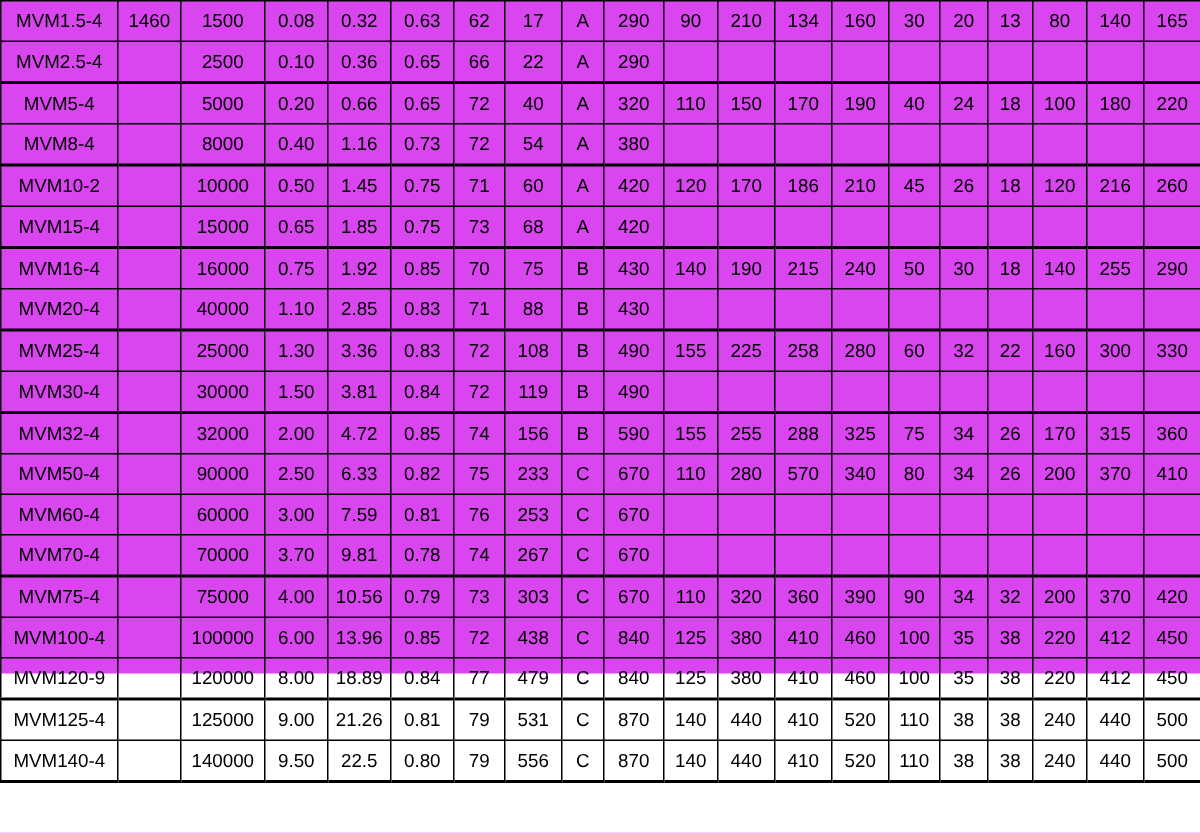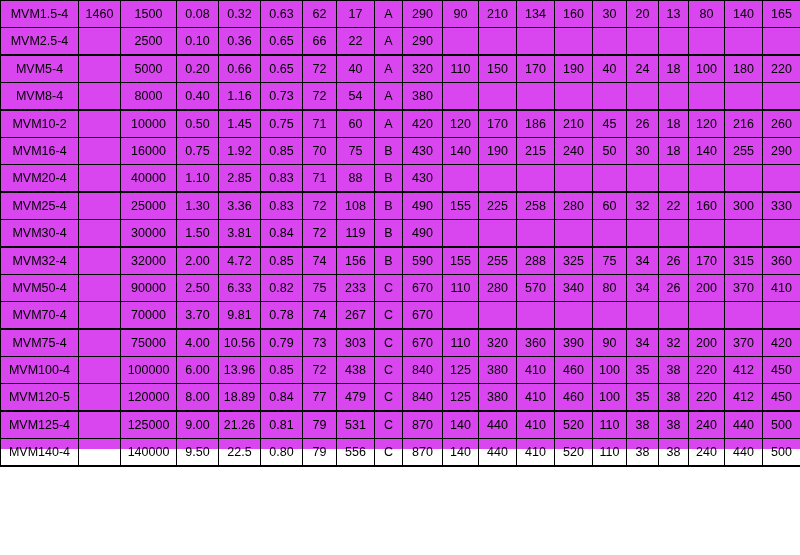--- a/index.html
+++ b/index.html
@@ -197,20 +197,42 @@
           <td>170</td>
           <td>186</td>
           <td>210</td>
           <td>45</td>
           <td>26</td>
           <td>18</td>
           <td>120</td>
           <td>216</td>
           <td>260</td>
         </tr>
+        <tr class="group-end">
+          <td class="c-model">MVM15-4</td>
+          <td></td>
+          <td>15000</td>
+          <td>0.65</td>
+          <td>1.85</td>
+          <td>0.75</td>
+          <td>73</td>
+          <td>68</td>
+          <td>A</td>
+          <td>420</td>
+          <td></td>
+          <td></td>
+          <td></td>
+          <td></td>
+          <td></td>
+          <td></td>
+          <td></td>
+          <td></td>
+          <td></td>
+          <td></td>
+        </tr>
         <tr>
           <td class="c-model">MVM16-4</td>
           <td></td>
           <td>16000</td>
           <td>0.75</td>
           <td>1.92</td>
           <td>0.85</td>
           <td>70</td>
           <td>75</td>
           <td>B</td>
@@ -329,20 +351,42 @@
           <td>280</td>
           <td>570</td>
           <td>340</td>
           <td>80</td>
           <td>34</td>
           <td>26</td>
           <td>200</td>
           <td>370</td>
           <td>410</td>
         </tr>
+        <tr>
+          <td class="c-model">MVM60-4</td>
+          <td></td>
+          <td>60000</td>
+          <td>3.00</td>
+          <td>7.59</td>
+          <td>0.81</td>
+          <td>76</td>
+          <td>253</td>
+          <td>C</td>
+          <td>670</td>
+          <td></td>
+          <td></td>
+          <td></td>
+          <td></td>
+          <td></td>
+          <td></td>
+          <td></td>
+          <td></td>
+          <td></td>
+          <td></td>
+        </tr>
         <tr class="group-end">
           <td class="c-model">MVM70-4</td>
           <td></td>
           <td>70000</td>
           <td>3.70</td>
           <td>9.81</td>
           <td>0.78</td>
           <td>74</td>
           <td>267</td>
           <td>C</td>
@@ -396,21 +440,21 @@
           <td>410</td>
           <td>460</td>
           <td>100</td>
           <td>35</td>
           <td>38</td>
           <td>220</td>
           <td>412</td>
           <td>450</td>
         </tr>
         <tr class="group-end">
-          <td class="c-model">MVM120-5</td>
+          <td class="c-model">MVM120-9</td>
           <td></td>
           <td>120000</td>
           <td>8.00</td>
           <td>18.89</td>
           <td>0.84</td>
           <td>77</td>
           <td>479</td>
           <td>C</td>
           <td>840</td>
           <td>125</td>

